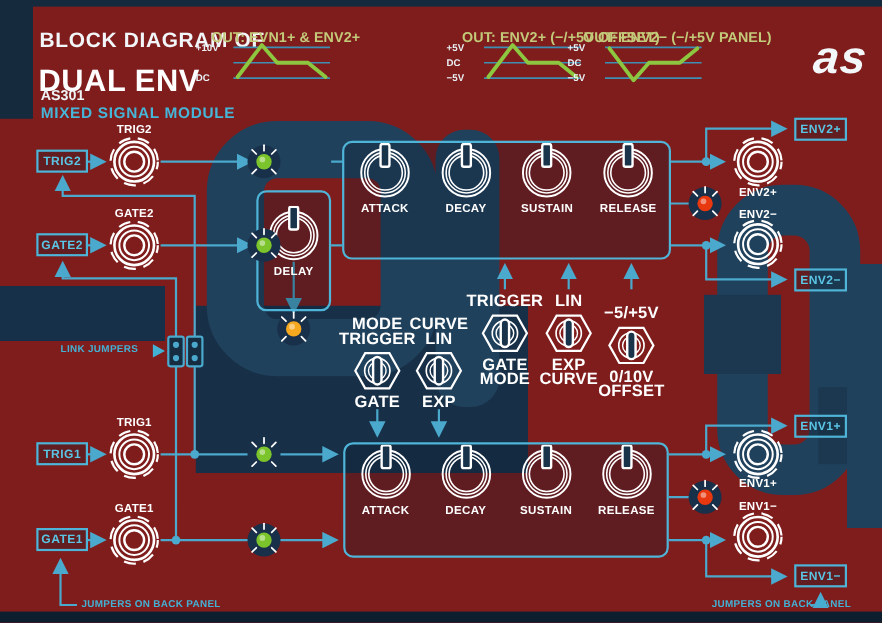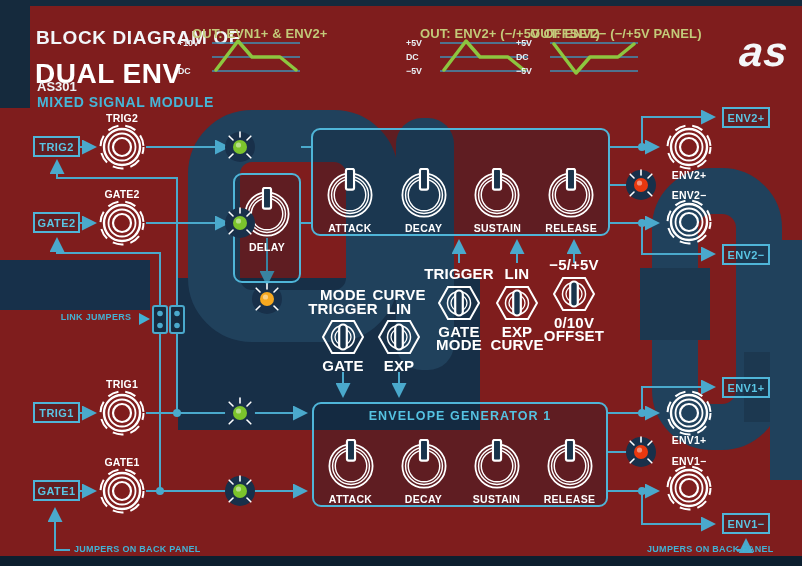--- a/index.html
+++ b/index.html
@@ -25,21 +25,21 @@
   .gl0{top:12px}.gl1{top:26px}.gl2{top:40px}
   
   .iobox{position:absolute;border:2px solid #4fb5d8;color:#5ac5e4;font-weight:700;font-size:11px;
          display:flex;align-items:center;justify-content:center;letter-spacing:.4px;z-index:2;background:rgba(13,30,46,.25);}
   
   .wlabel{position:absolute;width:60px;color:#ffffff;font-weight:700;font-size:10.5px;text-align:center;letter-spacing:.2px;z-index:2;}
   
   .block{position:absolute;border:2px solid #4fb5d8;border-radius:9px;background:rgba(14,33,50,.28);
          display:flex;flex-direction:column;align-items:center;z-index:2;}
   .block-title{color:#55c3e2;font-weight:700;font-size:12.5px;letter-spacing:1.1px;margin-top:5px;white-space:nowrap;}
-  .knobrow{display:flex;flex:1;width:100%;justify-content:space-around;align-items:flex-end;padding:0 6px;}
+  .knobrow{display:flex;flex:1;width:100%;justify-content:space-around;align-items:flex-start;padding:0 6px;}
   .knobitem{display:flex;flex-direction:column;align-items:center;}
   .knoblabel{color:#ffffff;font-size:10.5px;font-weight:700;margin-top:0;letter-spacing:.3px;}
   
   .togglegroup{position:absolute;display:flex;flex-direction:column;align-items:center;width:90px;z-index:2;}
   .toglabel{color:#ffffff;font-size:15px;font-weight:700;line-height:13.5px;letter-spacing:.2px;white-space:nowrap;}
   .togglegroup svg{margin:1px 0;}
   
   .jack{position:absolute;z-index:2;}
   .led{position:absolute;z-index:3;}
   
@@ -295,21 +295,20 @@
       <div class="knobitem">
         <svg width="54" height="54">
             <use href="#sym-knob"></use>
           </svg>
         <div class="knoblabel">RELEASE</div>
       </div>
     </div>
   </div>
 
   <div class="block" style="left:312px;top:402px;width:292px;height:101px;">
-    <div class="block-title">ENVELOPE GENERATOR 1</div>
     <div class="knobrow">
       <div class="knobitem">
         <svg width="54" height="54">
             <use href="#sym-knob"></use>
           </svg>
         <div class="knoblabel">ATTACK</div>
       </div>
       <div class="knobitem">
         <svg width="54" height="54">
             <use href="#sym-knob"></use>
@@ -357,21 +356,21 @@
     <div class="toglabel">MODE</div>
   </div>
   <div class="togglegroup" style="left:472px;top:267px;">
     <div class="toglabel">LIN</div>
     <svg width="46" height="42">
         <use href="#sym-toggle"></use>
       </svg>
     <div class="toglabel">EXP</div>
     <div class="toglabel">CURVE</div>
   </div>
-  <div class="togglegroup" style="left:529px;top:258px;">
+  <div class="togglegroup" style="left:529px;top:278px;">
     <div class="toglabel">−5/+5V</div>
     <svg width="46" height="42">
         <use href="#sym-toggle"></use>
       </svg>
     <div class="toglabel">0/10V</div>
     <div class="toglabel">OFFSET</div>
   </div>
 
   <svg class="led" style="left:223px;top:130px;color:#7cc42c;" width="34" height="34">
       <use href="#sym-led"></use>
@@ -388,17 +387,17 @@
   <svg class="led" style="left:250px;top:282px;color:#f6a81f;" width="34" height="34">
       <use href="#sym-led"></use>
     </svg>
   <svg class="led" style="left:624px;top:168px;color:#e8380f;" width="34" height="34">
       <use href="#sym-led"></use>
     </svg>
   <svg class="led" style="left:624px;top:435px;color:#e8380f;" width="34" height="34">
       <use href="#sym-led"></use>
     </svg>
 
-  <div class="note" style="left:55px;top:312px;width:82px;text-align:center;">LINK JUMPERS</div>
+  <div class="note" style="left:55px;top:312px;width:82px;text-align:left;">LINK JUMPERS</div>
   <div class="note" style="left:74px;top:544px;">JUMPERS ON BACK PANEL</div>
   <div class="note" style="left:647px;top:544px;">JUMPERS ON BACK PANEL</div>
 
 </div>
 
 </body></html>

